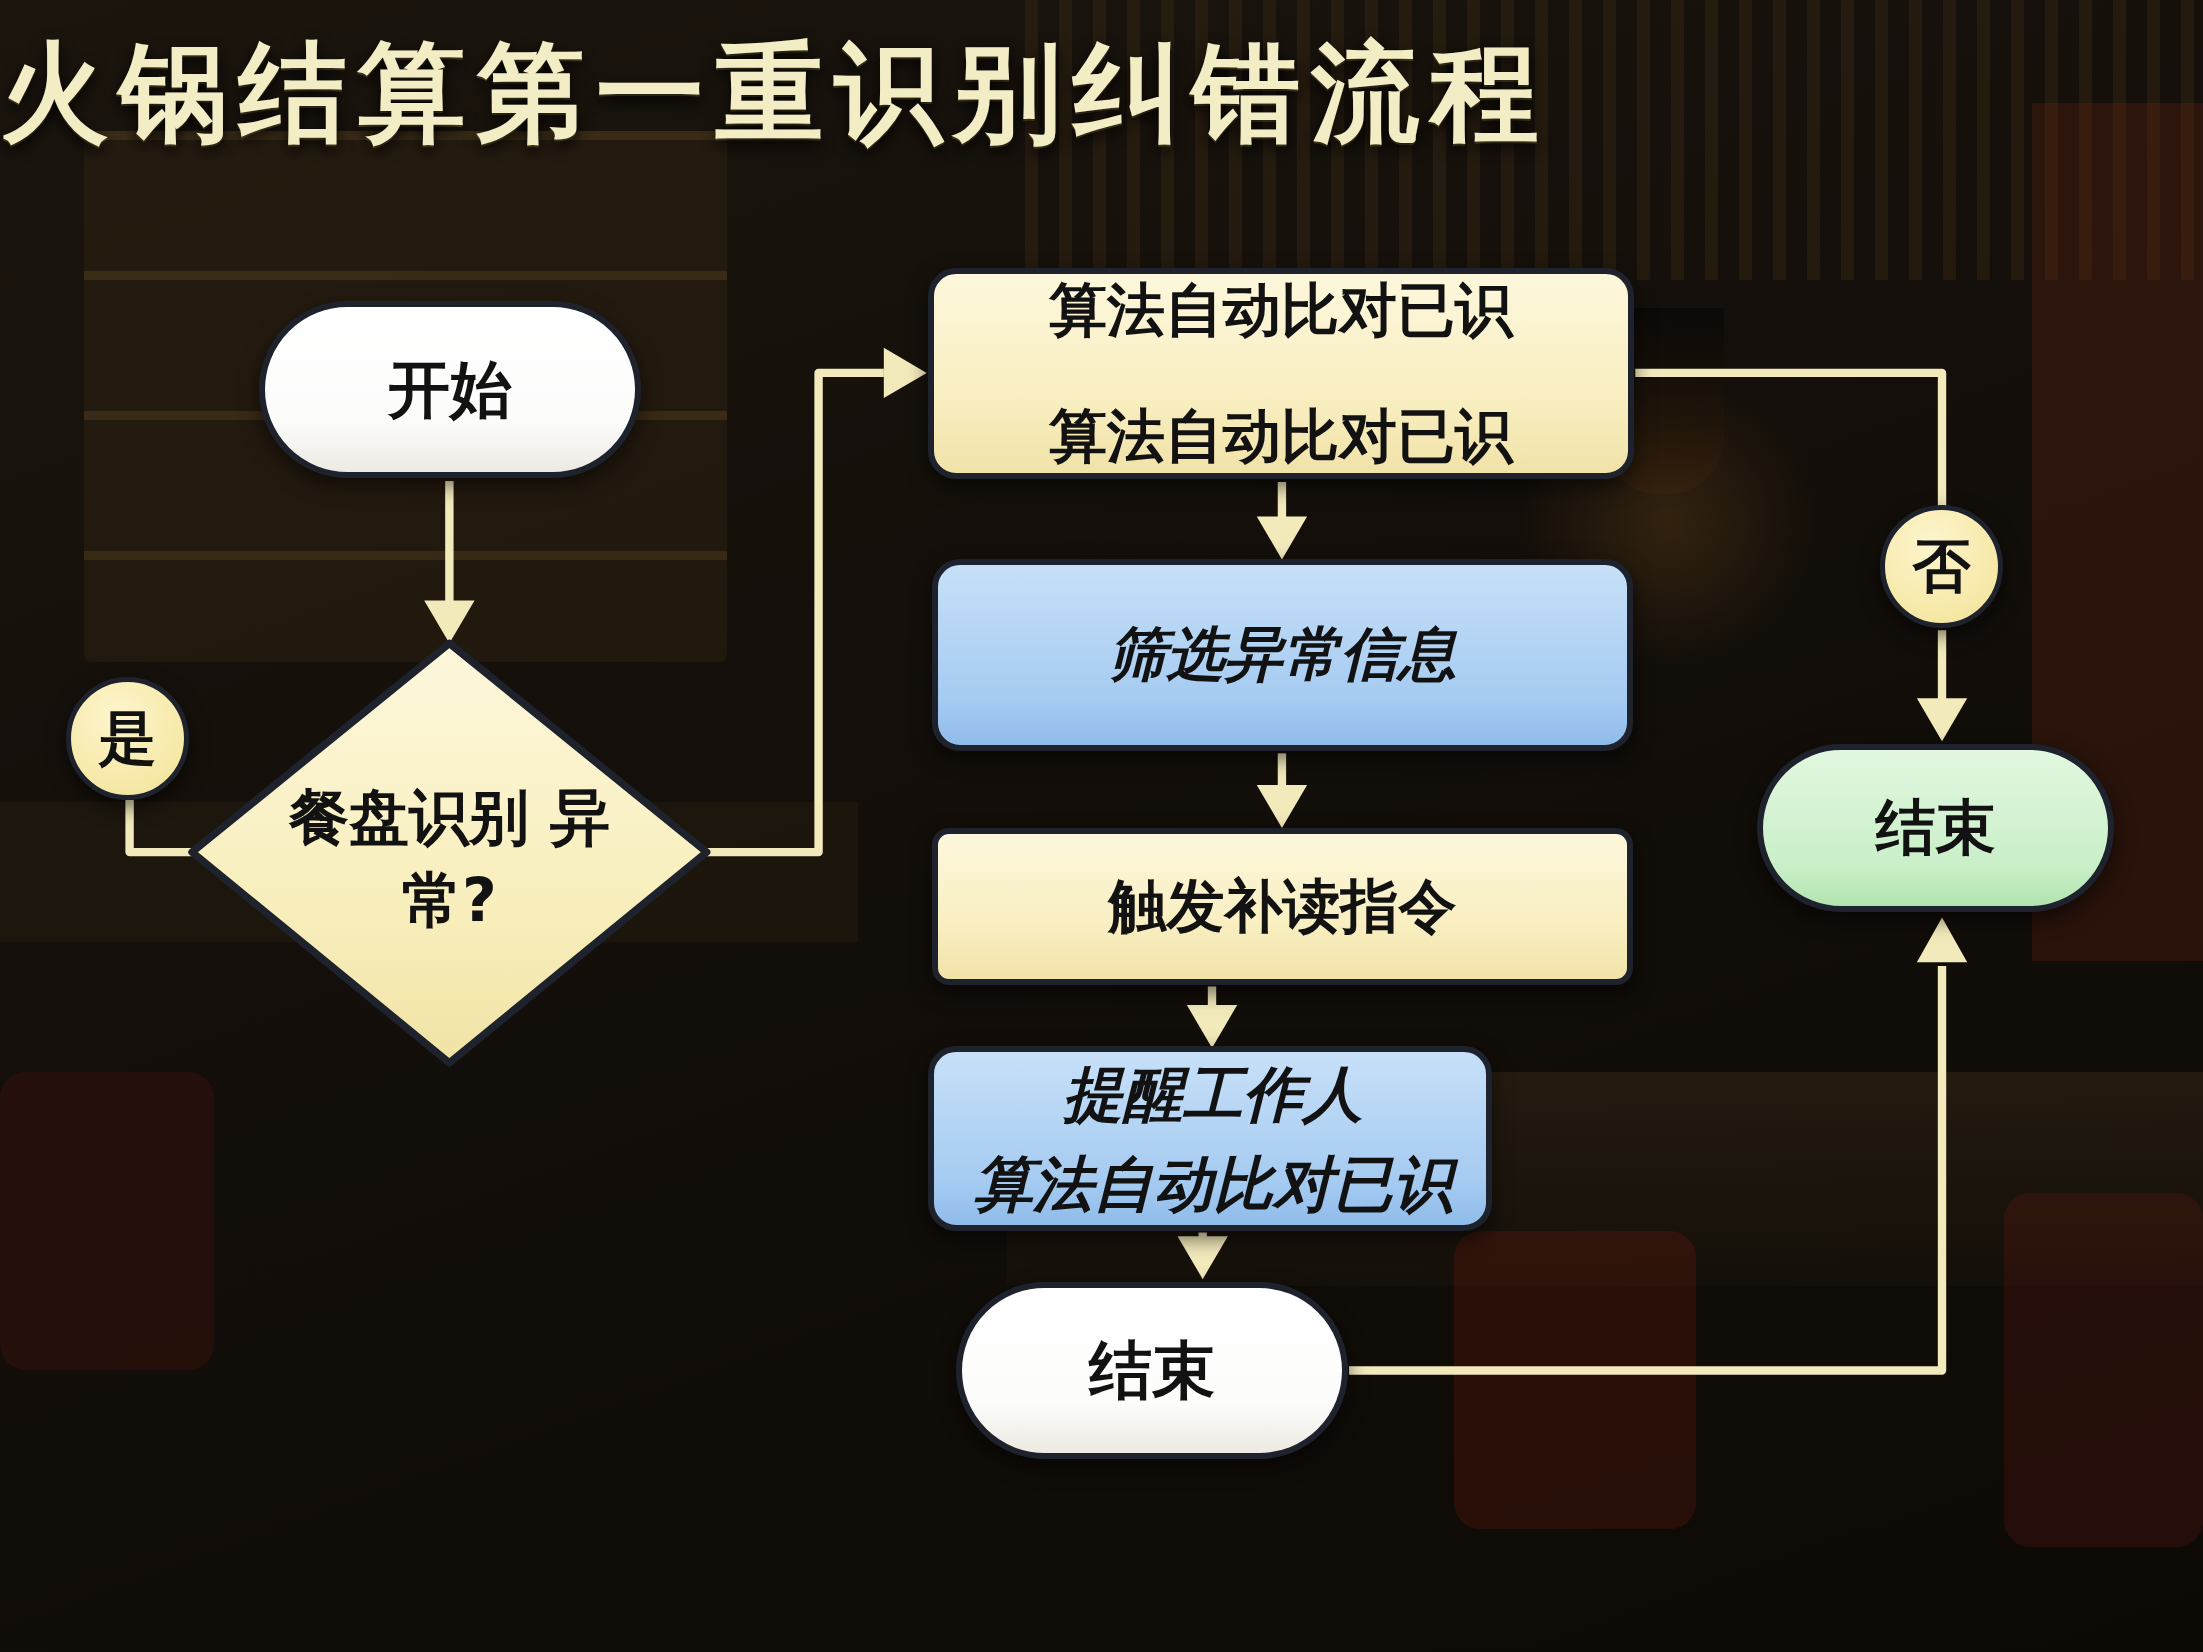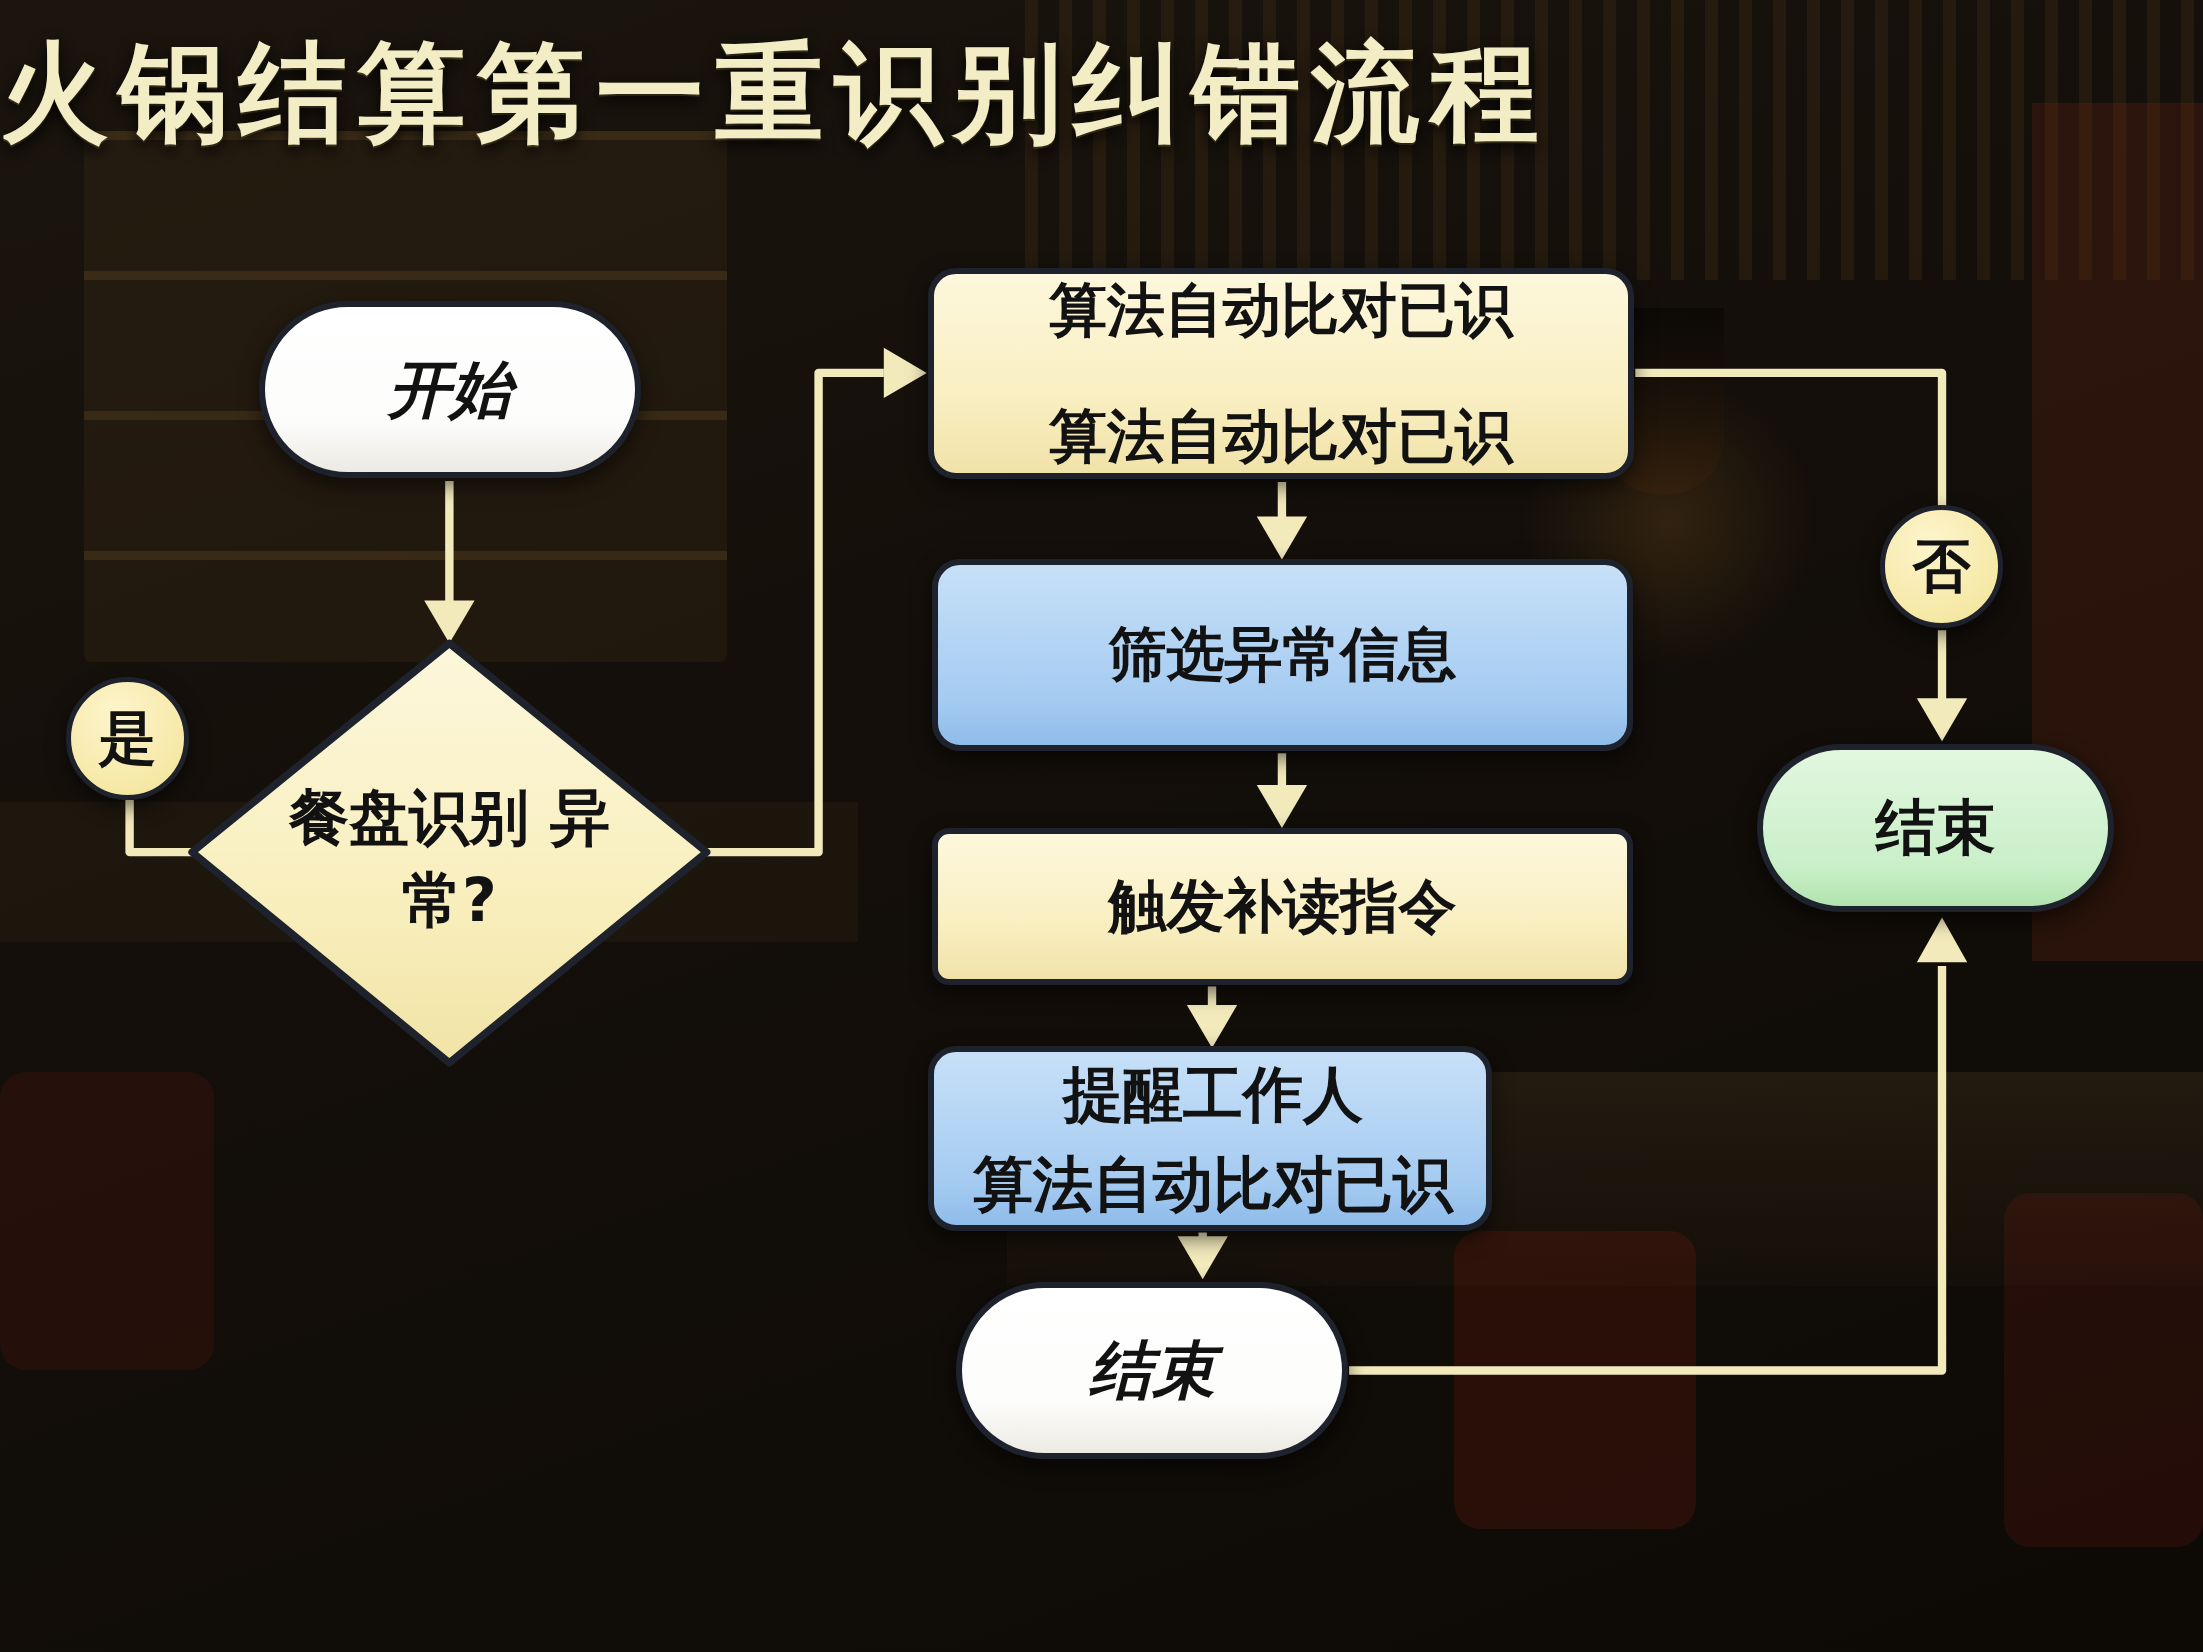--- a/index.html
+++ b/index.html
@@ -30,23 +30,23 @@
   .bg-chair-c{left:0;top:1072px;width:214px;height:298px;border-radius:26px;background:rgba(105,22,13,.22);}
   
   svg.connectors{position:absolute;left:0;top:0;z-index:1;}
   .conn{fill:none;stroke:var(--c-line);stroke-width:9;stroke-linejoin:round;stroke-linecap:butt;}
   .head{fill:var(--c-line);stroke:none;}
   .diamond{fill:url(#diamondGrad);stroke:var(--c-border);stroke-width:8;stroke-linejoin:round;}
   
   .node{position:absolute;z-index:2;display:flex;flex-direction:column;align-items:center;justify-content:center;
     color:var(--c-text);font-weight:700;text-align:center;
     border:6.5px solid var(--c-border);box-shadow:0 7.5px 20.5px rgba(0,0,0,.55);}
-  .pill{border-radius:931px;background:linear-gradient(180deg,#ffffff 0%,var(--c-white) 70%,#eceae2 100%);font-style:italic;}
+  .pill{border-radius:931px;background:linear-gradient(180deg,#ffffff 0%,var(--c-white) 70%,#eceae2 100%);}
   .creambox{border-radius:28px;background:linear-gradient(180deg,var(--c-cream_light) 0%,var(--c-cream) 60%,#f1e2a8 100%);}
-  .bluebox{border-radius:28px;background:linear-gradient(180deg,var(--c-blue_light) 0%,var(--c-blue) 75%,#8fbcea 100%);}
+  .bluebox{border-radius:28px;background:linear-gradient(180deg,var(--c-blue_light) 0%,var(--c-blue) 75%,#8fbcea 100%);font-style:italic;}
   .greenpill{border-radius:931px;background:linear-gradient(180deg,var(--c-green_light) 0%,var(--c-green) 75%,#b2e3b0 100%);}
   .badge{border-radius:50%;border-width:5.6px;background:radial-gradient(circle at 40% 30%,#fdf5cd 0%,#f6e8a6 70%,#eedf95 100%);}
   .node .l{display:block;white-space:nowrap;}
   .fs66{font-size:62px;} .fs64{font-size:60px;} .fs62{font-size:58px;line-height:1.55;gap:36px;}
   .fs60{font-size:60px;line-height:1.38;} .fs68{font-size:63px;}
   #start{left:259px;top:301px;width:382px;height:177px;}
   #yes-badge{left:66px;top:677px;width:123px;height:123px;font-size:58px;}
   #decision-label{position:absolute;z-index:2;left:263px;top:776px;width:373px;text-align:center;
     color:var(--c-text);font-weight:700;}
   #box-compare{left:928px;top:268px;width:706px;height:211px;}

